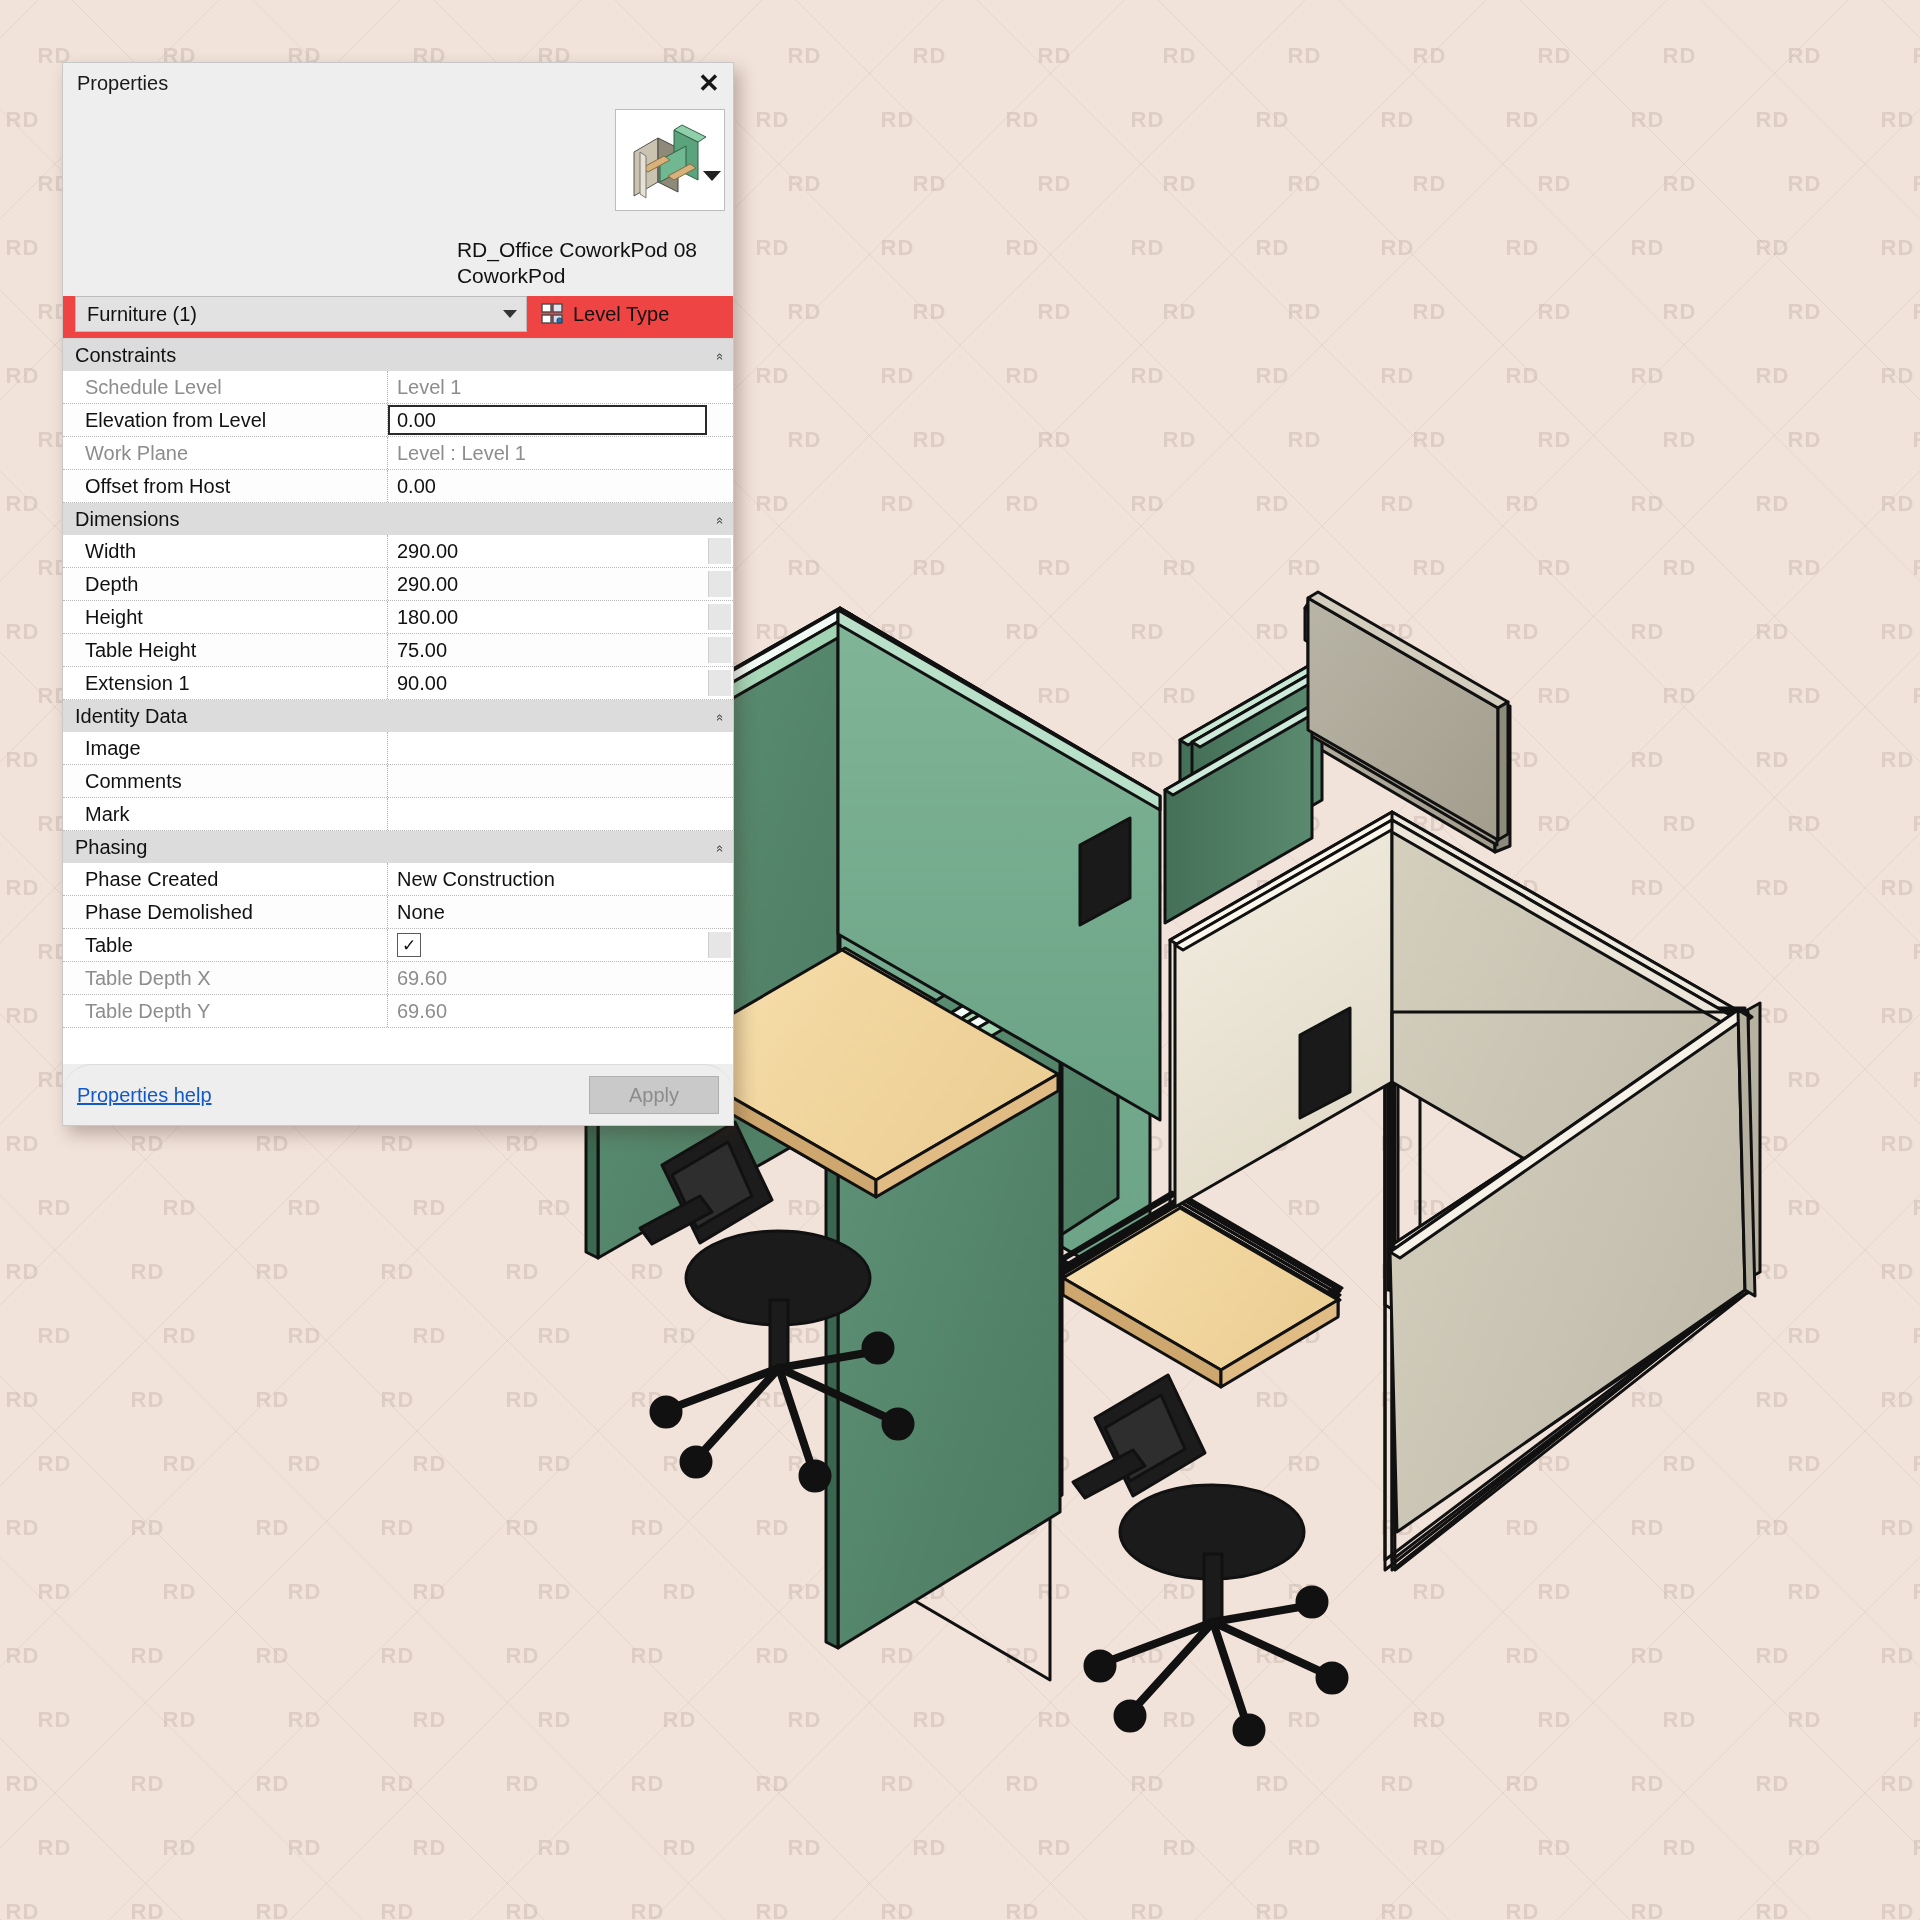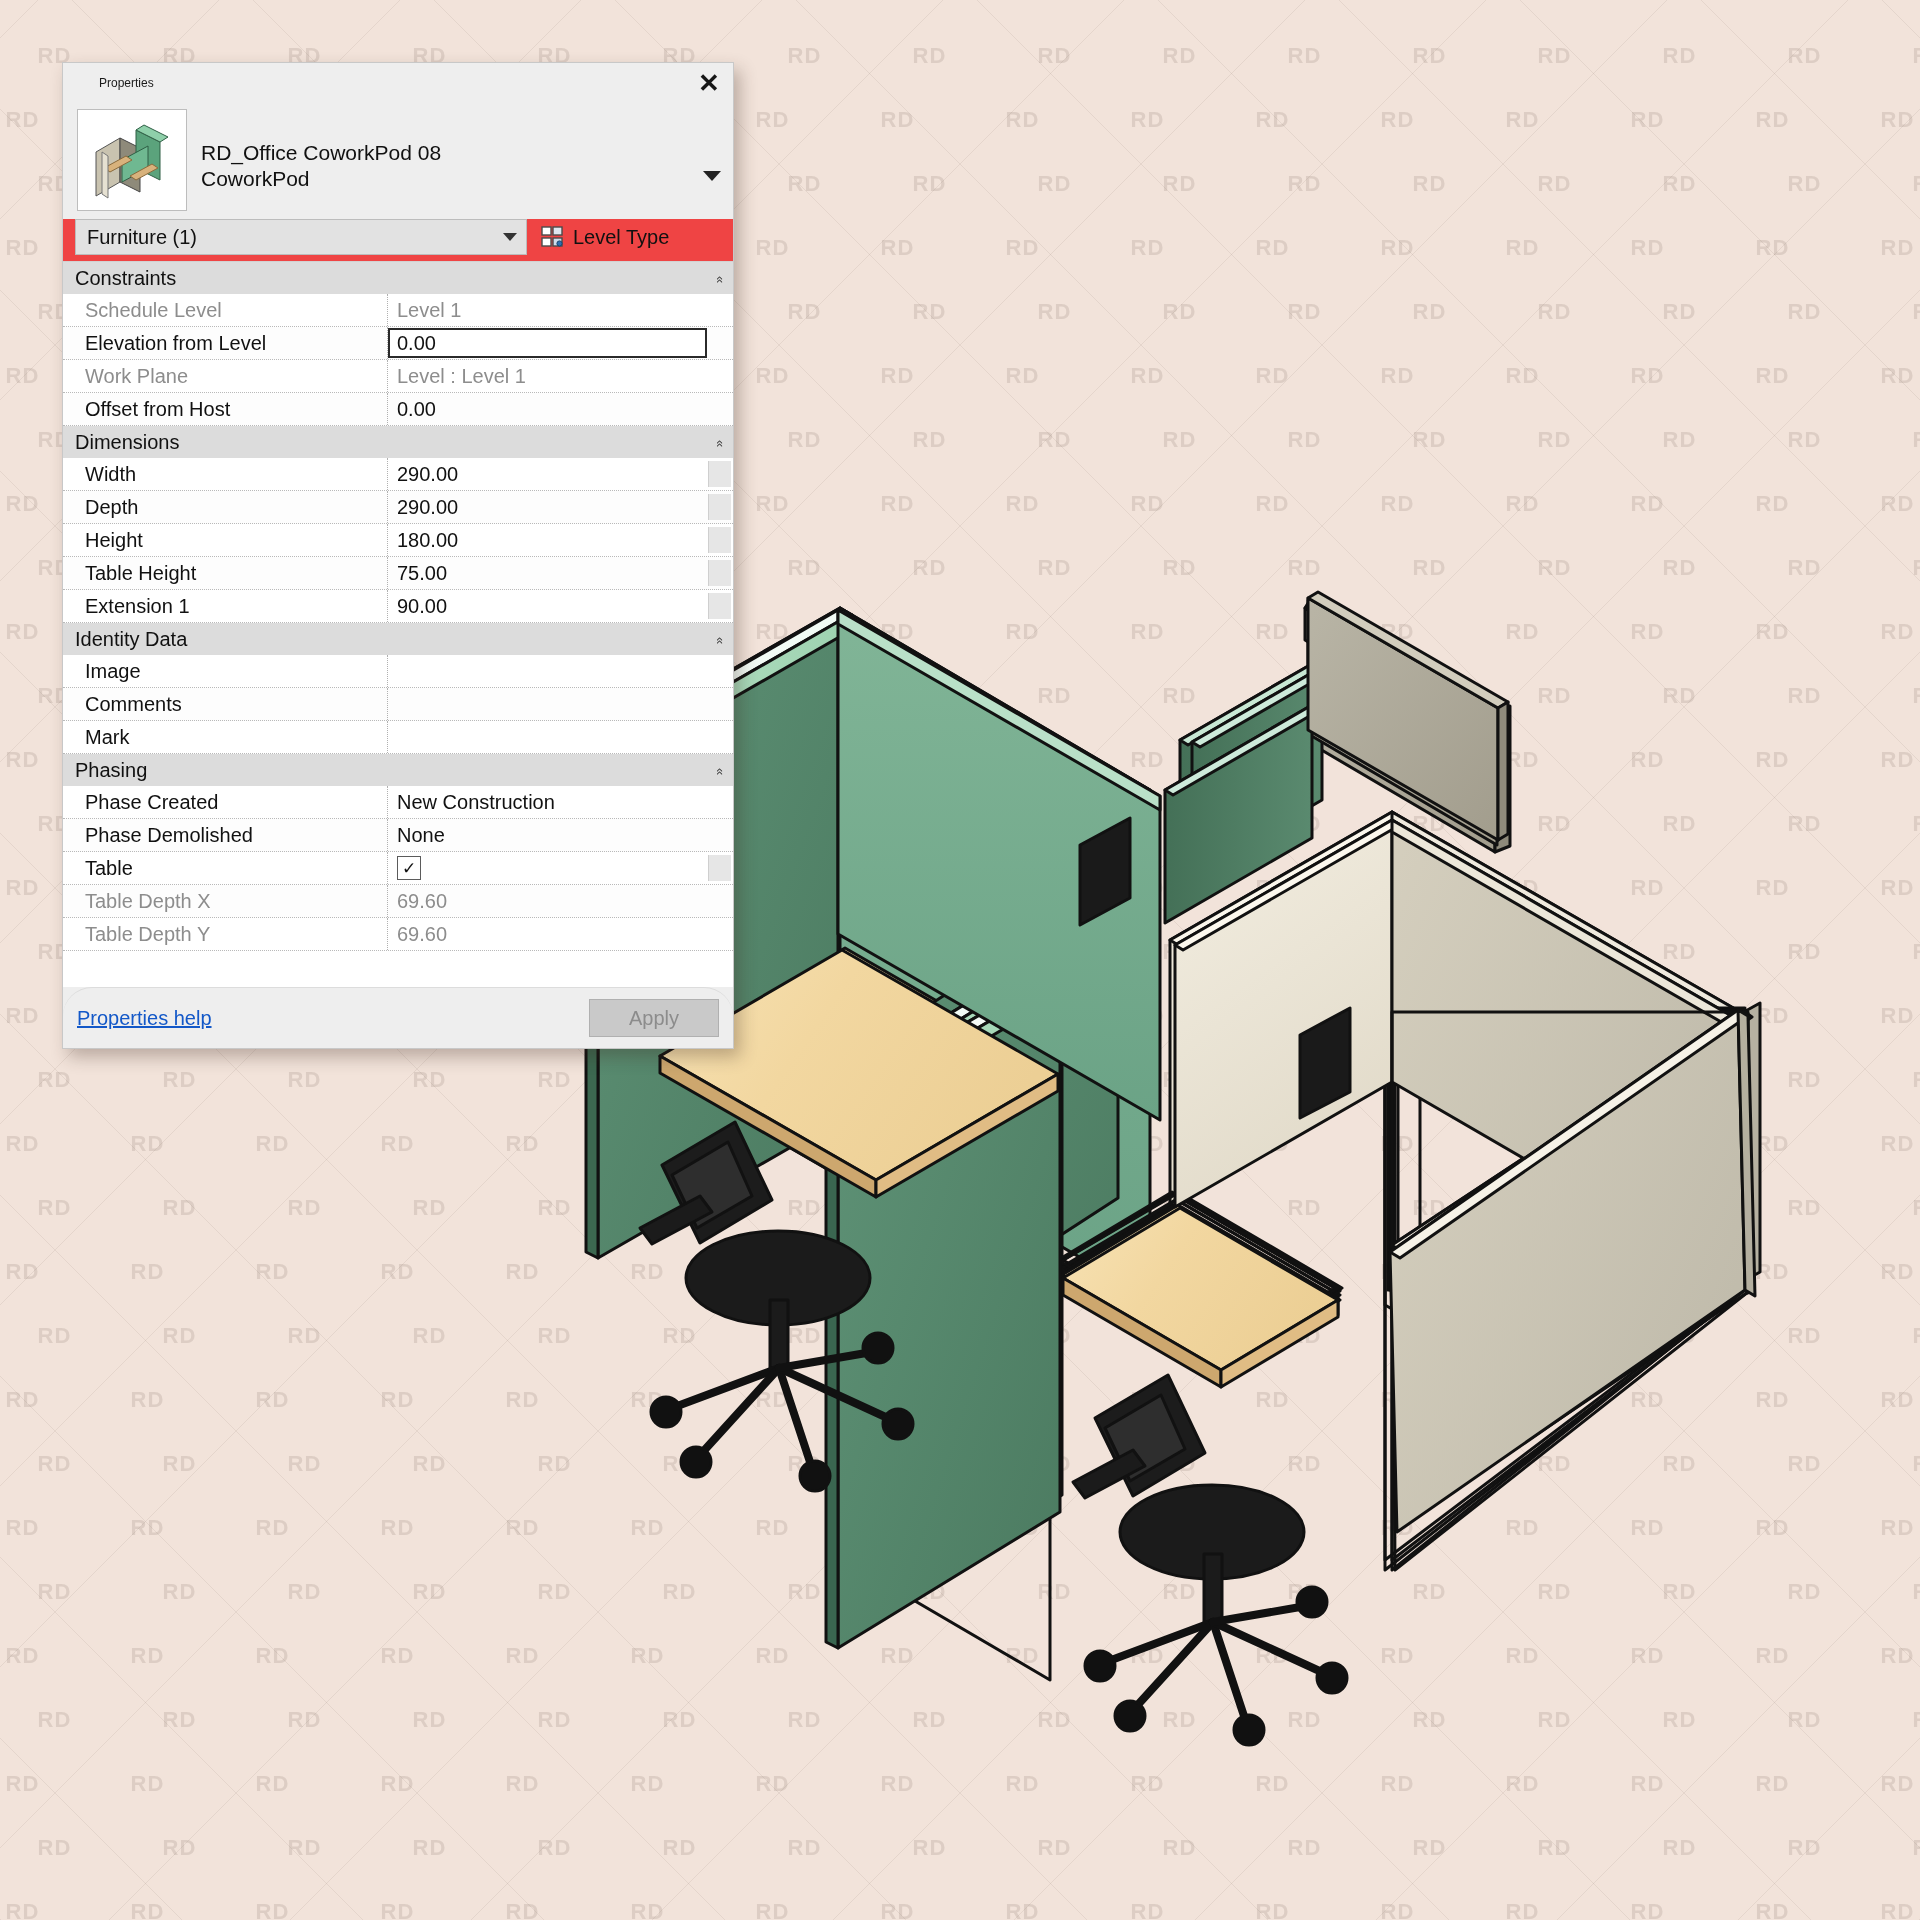--- a/index.html
+++ b/index.html
@@ -41,28 +41,28 @@
     background:#eeeeee;
     border:1px solid #c8c8c8;
     box-shadow:6px 8px 16px rgba(60,40,30,.30);
     font-size:19px;color:#000;
     z-index:40;
   }
   .pp-title{
     height:40px;display:flex;align-items:center;justify-content:space-between;
     padding:0 10px 0 14px; background:#eeeeee;
   }
-  .pp-title-text{font-size:12px;color:#1a1a1a;margin-left:22px;}
+  .pp-title-text{font-size:20px;color:#1a1a1a;}
   .pp-close{
     width:28px;height:28px;display:flex;align-items:center;justify-content:center;
     cursor:pointer;font-size:26px;line-height:1;color:#161616;font-weight:bold;
   }
   .pp-type{
-    display:flex;align-items:center;gap:14px;
-    padding:6px 8px 8px 14px;background:#eeeeee;position:relative;
+    display:flex;align-items:flex-end;gap:14px;
+    padding:6px 8px 8px 14px;background:#eeeeee;position:relative;flex-direction:column;
   }
   .pp-thumb{
     width:108px;height:100px;background:#ffffff;border:1px solid #bdbdbd;
     flex:0 0 auto;overflow:hidden;
   }
   .pp-typelabel{
     flex:1 1 auto;padding-top:12px;font-size:21px;line-height:1.22;color:#111;
     padding-right:28px;
   }
   .pp-typedrop{

